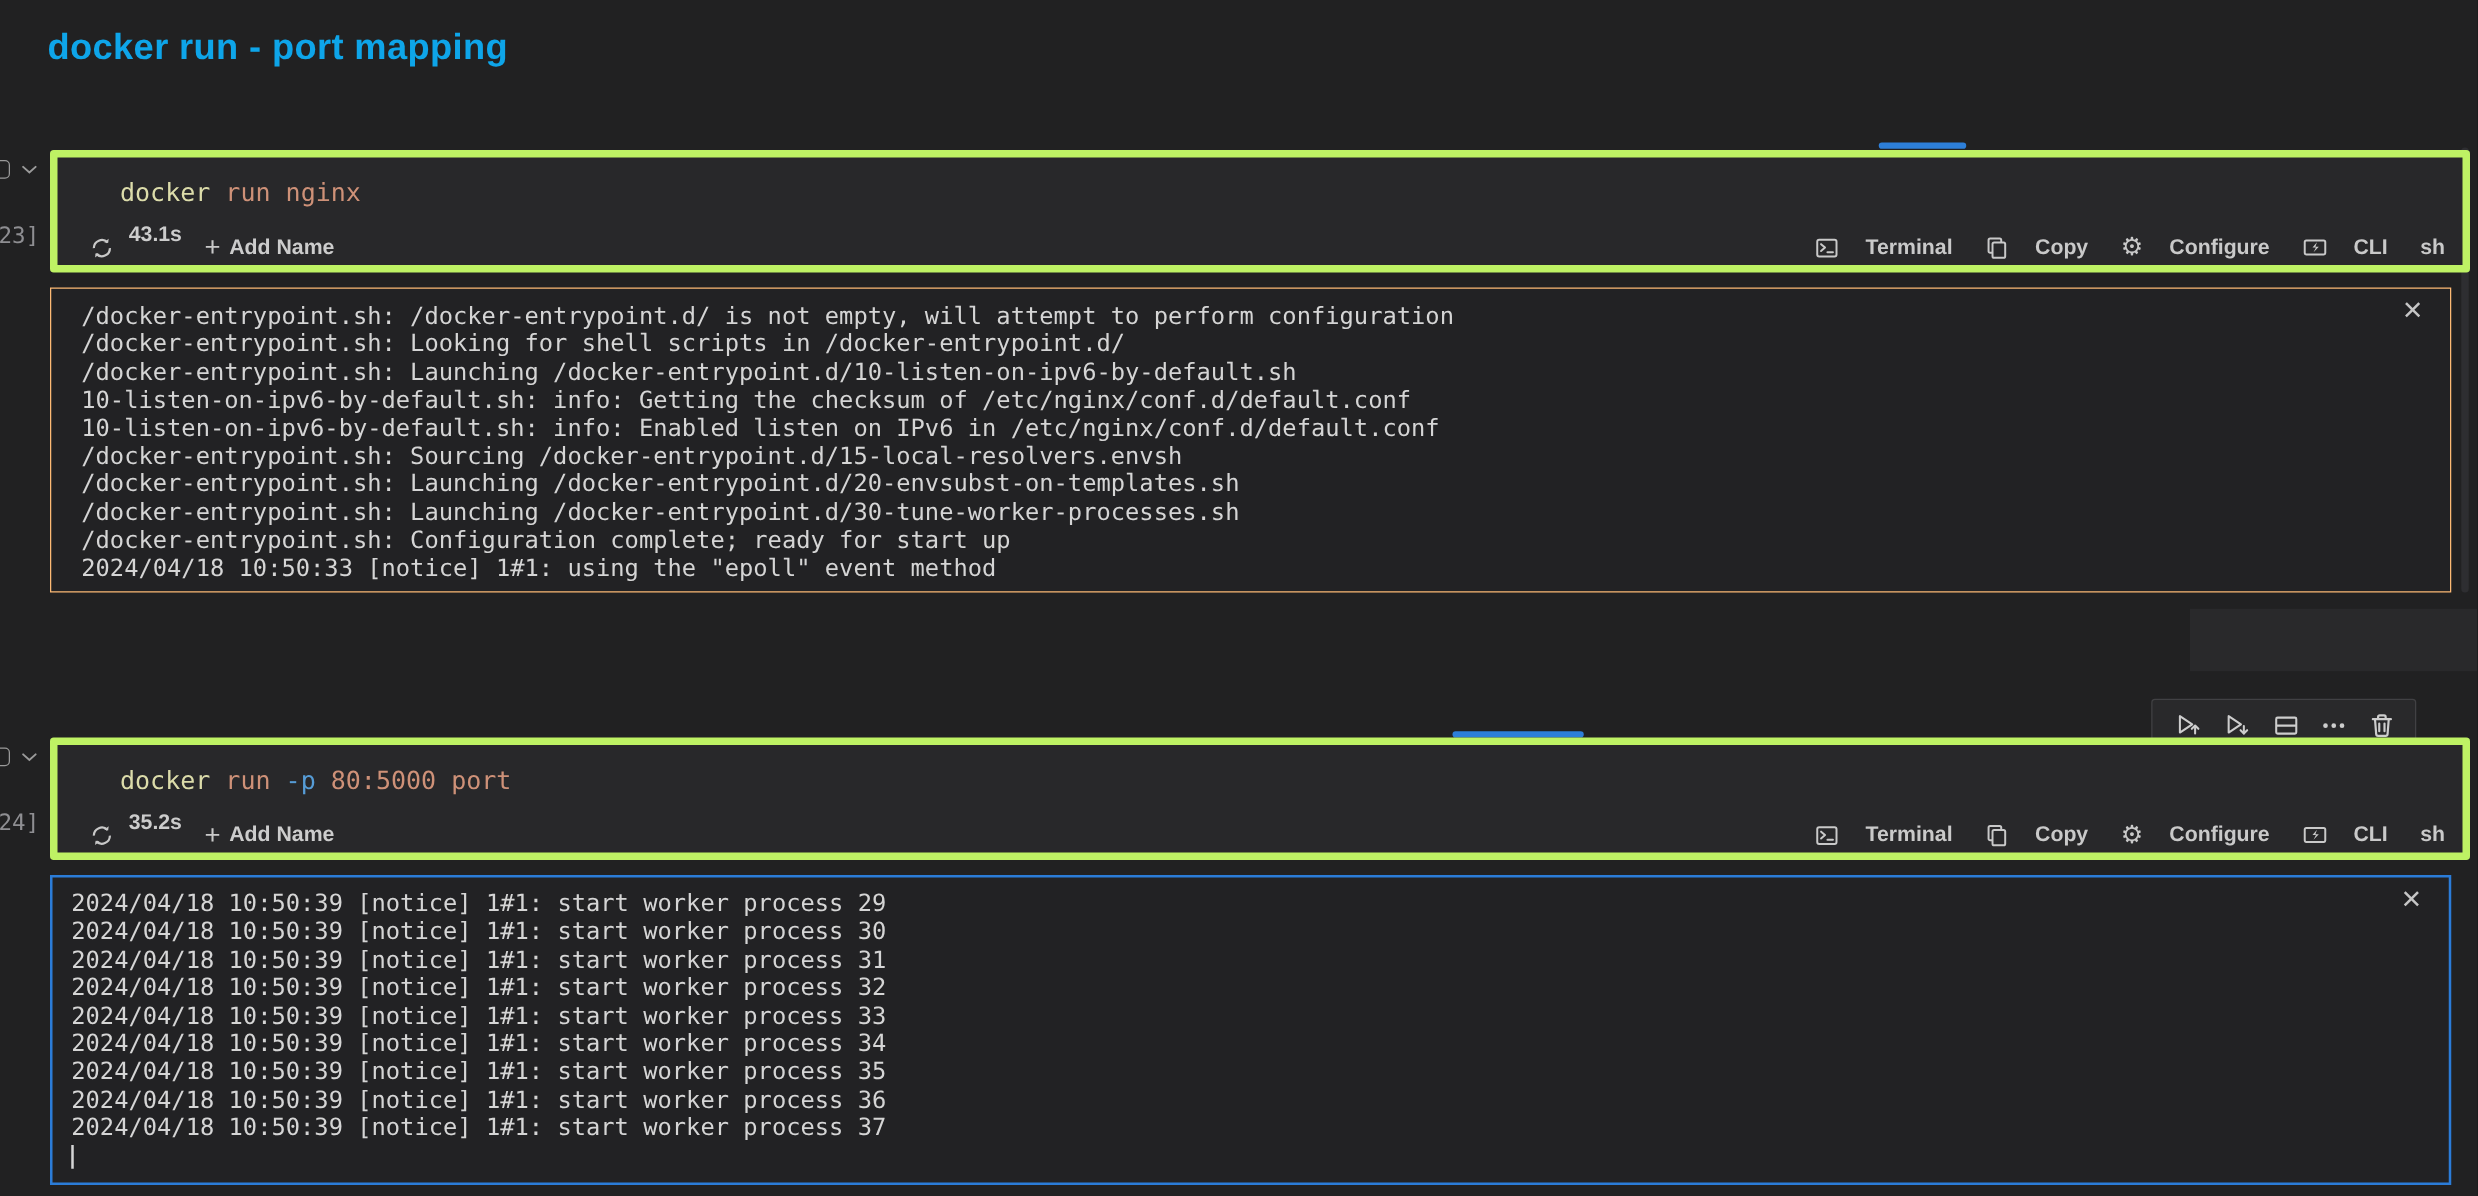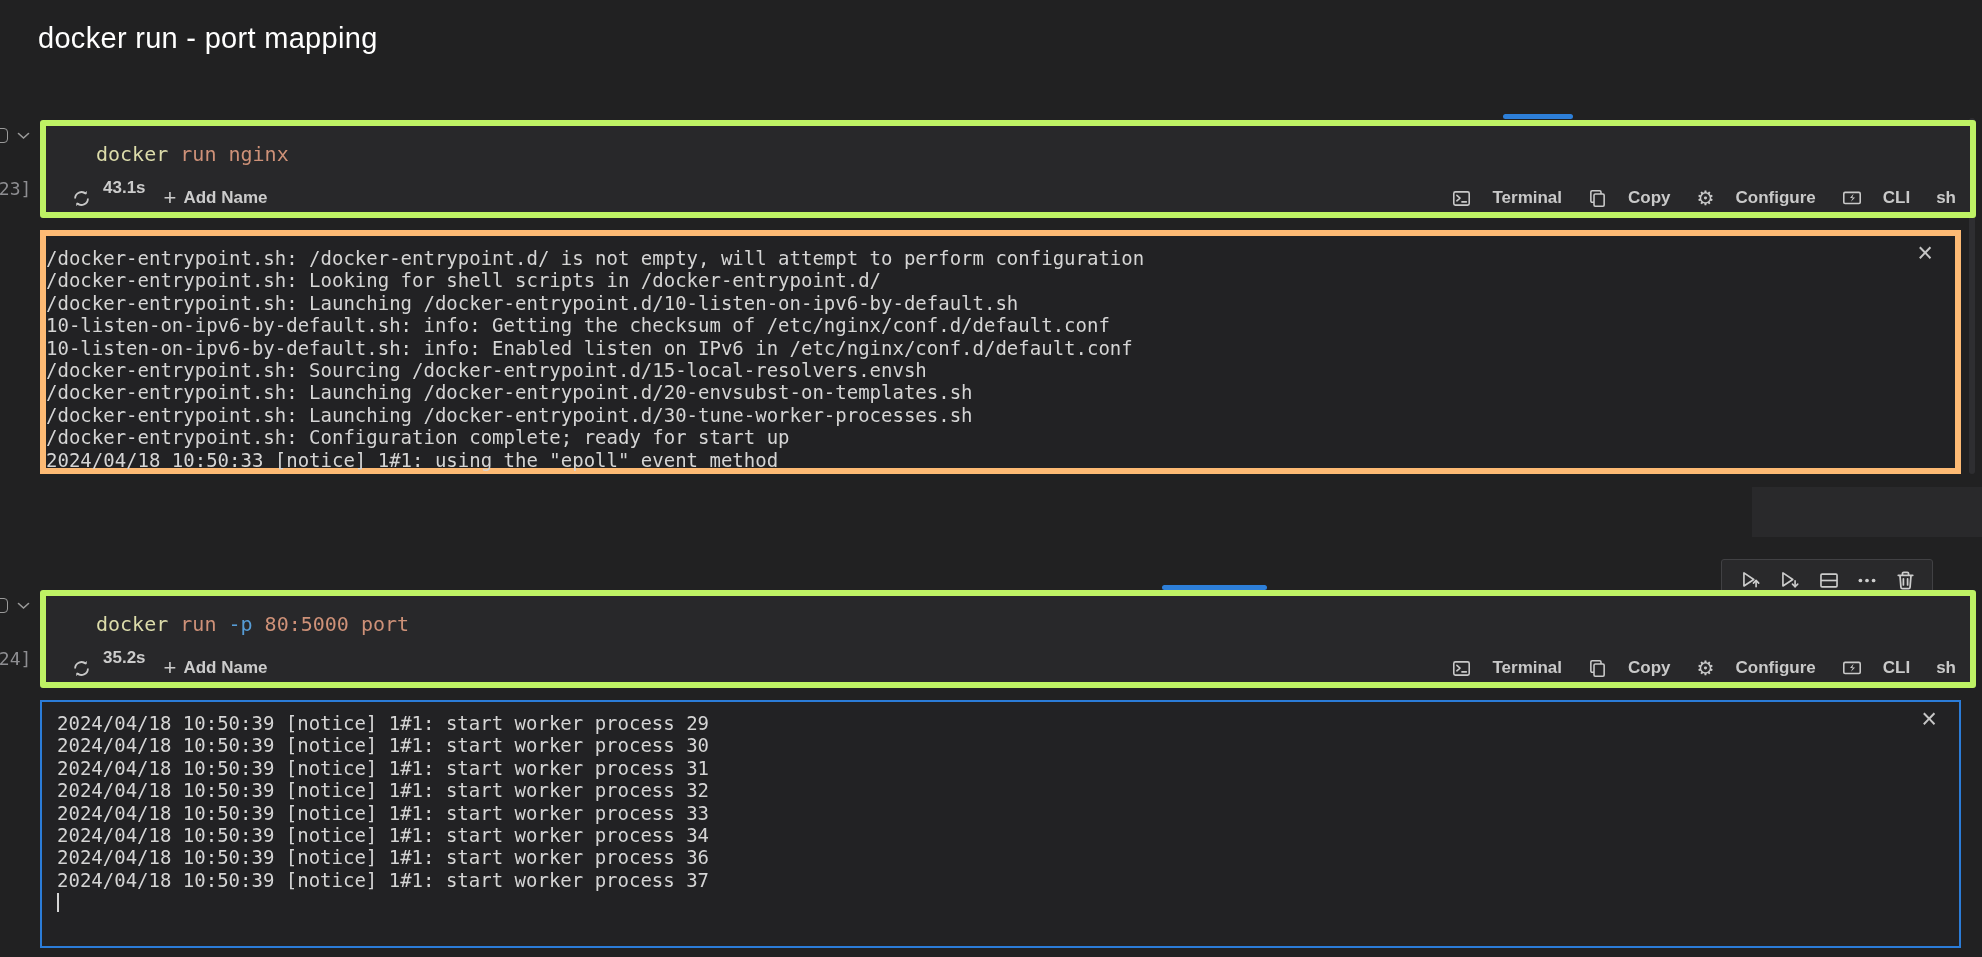--- a/index.html
+++ b/index.html
@@ -1,20 +1,20 @@
 <!DOCTYPE html>
 <html style="--accent: #2d7fd9; --focus: #2b7cd8;"><head>
 <meta charset="utf-8">
 <style>
   html,body{margin:0;padding:0;background:#1b1b1c;}
   .page{position:relative;width:1982px;height:957px;background:#212122;overflow:hidden;
         font-family:"Liberation Sans",sans-serif;}
 
-  .title{position:absolute;left:38px;top:22px;font-size:29px;font-weight:400;
-         color:#ffffff;letter-spacing:.3px;}
+  .title{position:absolute;left:38px;top:22px;font-size:29px;font-weight:700;
+         color:#0ea5e9;letter-spacing:.3px;}
 
   .indicator{position:absolute;height:5px;border-radius:2.5px;background:var(--accent,#2d7fd9);}
   .ind1{left:1503px;top:114px;width:70px;}
   .ind2{left:1162px;top:585px;width:105px;}
 
   .scroll-thumb{position:absolute;left:1969px;top:118px;width:6px;height:356px;
                 background:#2e2e31;border-radius:3px;}
 
   
   .cell{position:absolute;left:40px;width:1936px;height:98px;box-sizing:border-box;
@@ -37,21 +37,21 @@
   .sq-icon{position:absolute;left:-7px;width:15px;height:15px;border:1.5px solid #9a9a9a;
            border-radius:4px;box-sizing:border-box;}
   .sq1{top:128px;} .sq2{top:598px;}
   .chev{position:absolute;left:16px;} .chev1{top:130px;} .chev2{top:600px;}
   .exec{position:absolute;left:-12px;font-family:"DejaVu Sans Mono",monospace;font-size:18px;
         color:#8e8e92;}
   .ex1{top:178px;} .ex2{top:648px;}
 
   
   .output{position:absolute;left:40px;width:1921px;box-sizing:border-box;background:#222224;
-          border:6px solid #fdba74;padding:11px 40px 0 0;}
+          border:1px solid #fdba74;padding:11px 40px 0 24px;}
   .o1{top:230px;height:244px;}
   .o2{top:700px;height:248px;border:2px solid var(--focus,#2b7cd8);padding:10px 45px 0 15px;}
   .log-line{font-family:"DejaVu Sans Mono",monospace;font-size:19px;line-height:22.4px;
             color:#d5d5d5;white-space:pre;}
   .close{position:absolute;top:4px;right:22px;font-size:27px;line-height:1;color:#c6c6c6;
          cursor:pointer;font-weight:400;}
   .caret{width:2px;height:19px;background:#d5d5d5;margin-top:2px;}
 
   
   .hover-rect{position:absolute;left:1752px;top:487px;width:230px;height:50px;background:#29292b;}
@@ -260,20 +260,21 @@
   </div>
 
   <div class="output o2">
     <div>
         <div class="log-line">2024/04/18 10:50:39 [notice] 1#1: start worker process 29</div>
         <div class="log-line">2024/04/18 10:50:39 [notice] 1#1: start worker process 30</div>
         <div class="log-line">2024/04/18 10:50:39 [notice] 1#1: start worker process 31</div>
         <div class="log-line">2024/04/18 10:50:39 [notice] 1#1: start worker process 32</div>
         <div class="log-line">2024/04/18 10:50:39 [notice] 1#1: start worker process 33</div>
         <div class="log-line">2024/04/18 10:50:39 [notice] 1#1: start worker process 34</div>
+        <div class="log-line">2024/04/18 10:50:39 [notice] 1#1: start worker process 35</div>
         <div class="log-line">2024/04/18 10:50:39 [notice] 1#1: start worker process 36</div>
         <div class="log-line">2024/04/18 10:50:39 [notice] 1#1: start worker process 37</div>
       </div>
     <div class="caret"></div>
     <span class="close">×</span>
   </div>
 
 </div>
 
 </body></html>

